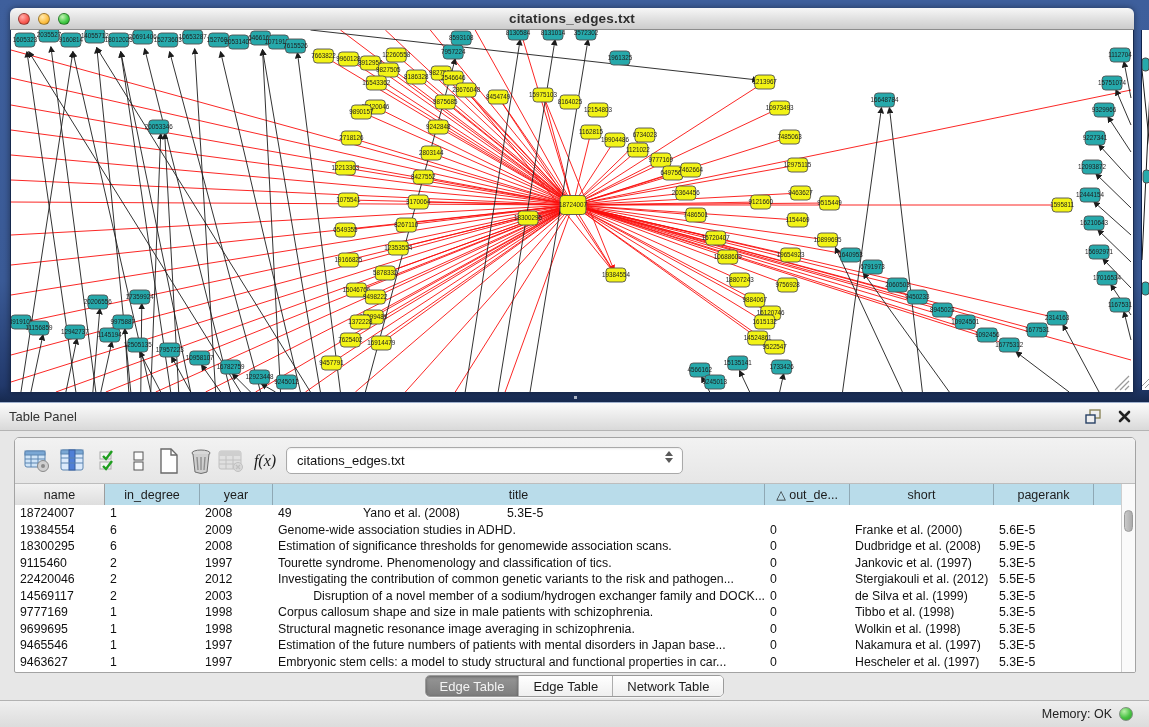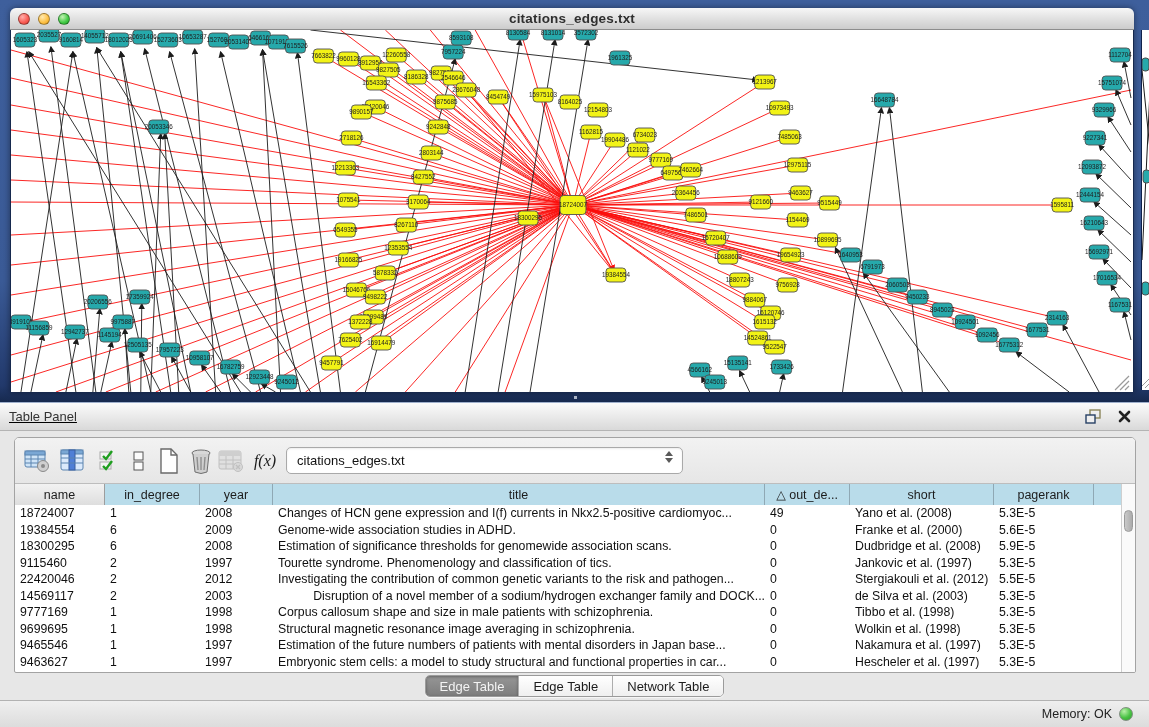--- a/index.html
+++ b/index.html
@@ -29,21 +29,21 @@
   .sliver { position:absolute; left:1141px; top:30px; width:8px; height:360px; background:#ffffff;
             border-left:1px solid #10224a; overflow:hidden; }
 
   .splitter-dot { position:absolute; left:571px; top:395px; width:9px; height:5px; opacity:.8;
                   background:radial-gradient(circle at 50% 50%, #cfd6e2 0 1.6px, transparent 1.7px); }
 
   
   .panel-header { position:absolute; left:0; top:402px; width:1149px; height:29px;
                   background:linear-gradient(180deg,#fbfbfb,#d9d9d9);
                   border-top:1px solid #9fb0cc; border-bottom:1px solid #b4b4b4;
-                  display:flex; align-items:center;text-decoration:underline; }
+                  display:flex; align-items:center; }
   .panel-title { font-size:13px; color:#333; margin-left:9px; }
   .panel-header-icons { position:absolute; right:18px; display:flex; gap:16px; align-items:center; }
   .panel-body { position:absolute; left:0; top:431px; width:1149px; height:296px; background:#e7e7e7; }
 
   .tbl-container { position:absolute; left:14px; top:6px; width:1122px; height:236px;
                    background:#ffffff; border:1px solid #a3a3a3; border-radius:5px 5px 2px 2px; overflow:hidden; }
   .toolbar { position:relative; width:100%; height:46px; background:linear-gradient(180deg,#f2f2f2,#e6e6e6);
              border-bottom:1px solid #bdbdbd; }
   .tb-icon { position:absolute; top:9px; width:28px; height:28px; display:flex;
              align-items:center; justify-content:center; cursor:default; }
@@ -890,21 +890,20 @@
         <div class="th" style="width: 85px;">△ out_de...</div>
         <div class="th" style="width: 144px;">short</div>
         <div class="th" style="width: 100px;">pagerank</div>
         <div class="th" style="width: 29px;"></div>
       </div>
     <div class="tbl-rows" id="table-body">
         <div class="tr">
           <div class="td" style="width: 90px;">18724007</div>
           <div class="td" style="width: 95px;">1</div>
           <div class="td" style="width: 73px;">2008</div>
-          <div class="td" style="width: 492px;">Changes of HCN gene expression and I(f) currents in Nkx2.5-positive cardiomyoc...</div>
           <div class="td" style="width: 85px;">49</div>
           <div class="td" style="width: 144px;">Yano et al. (2008)</div>
           <div class="td" style="width: 100px;">5.3E-5</div>
         </div>
         <div class="tr">
           <div class="td" style="width: 90px;">19384554</div>
           <div class="td" style="width: 95px;">6</div>
           <div class="td" style="width: 73px;">2009</div>
           <div class="td" style="width: 492px;">Genome-wide association studies in ADHD.</div>
           <div class="td" style="width: 85px;">0</div>
@@ -937,21 +936,21 @@
           <div class="td" style="width: 85px;">0</div>
           <div class="td" style="width: 144px;">Stergiakouli et al. (2012)</div>
           <div class="td" style="width: 100px;">5.5E-5</div>
         </div>
         <div class="tr">
           <div class="td" style="width: 90px;">14569117</div>
           <div class="td" style="width: 95px;">2</div>
           <div class="td" style="width: 73px;">2003</div>
           <div class="td" style="width: 492px; text-align: right;">Disruption of a novel member of a sodium/hydrogen exchanger family and DOCK...</div>
           <div class="td" style="width: 85px;">0</div>
-          <div class="td" style="width: 144px;">de Silva et al. (2003)</div>
+          <div class="td" style="width: 144px;">de Silva et al. (1999)</div>
           <div class="td" style="width: 100px;">5.3E-5</div>
         </div>
         <div class="tr">
           <div class="td" style="width: 90px;">9777169</div>
           <div class="td" style="width: 95px;">1</div>
           <div class="td" style="width: 73px;">1998</div>
           <div class="td" style="width: 492px;">Corpus callosum shape and size in male patients with schizophrenia.</div>
           <div class="td" style="width: 85px;">0</div>
           <div class="td" style="width: 144px;">Tibbo et al. (1998)</div>
           <div class="td" style="width: 100px;">5.3E-5</div>

